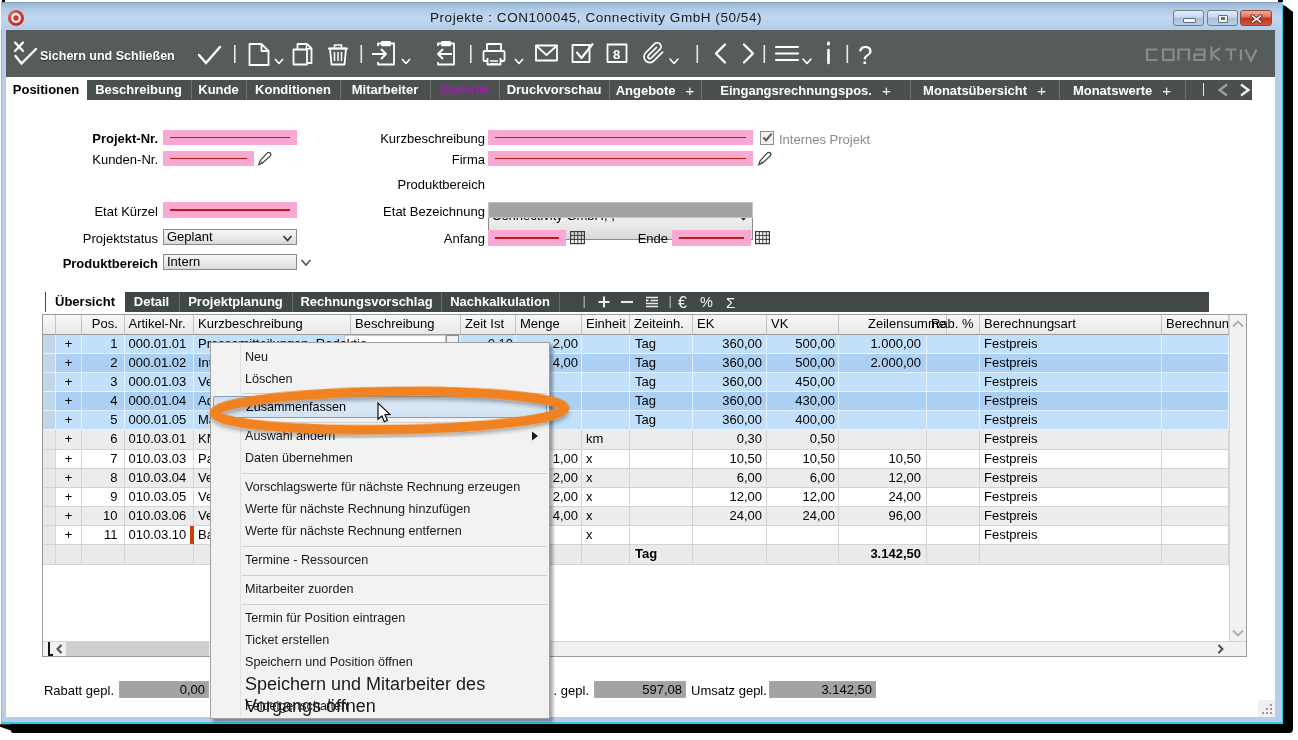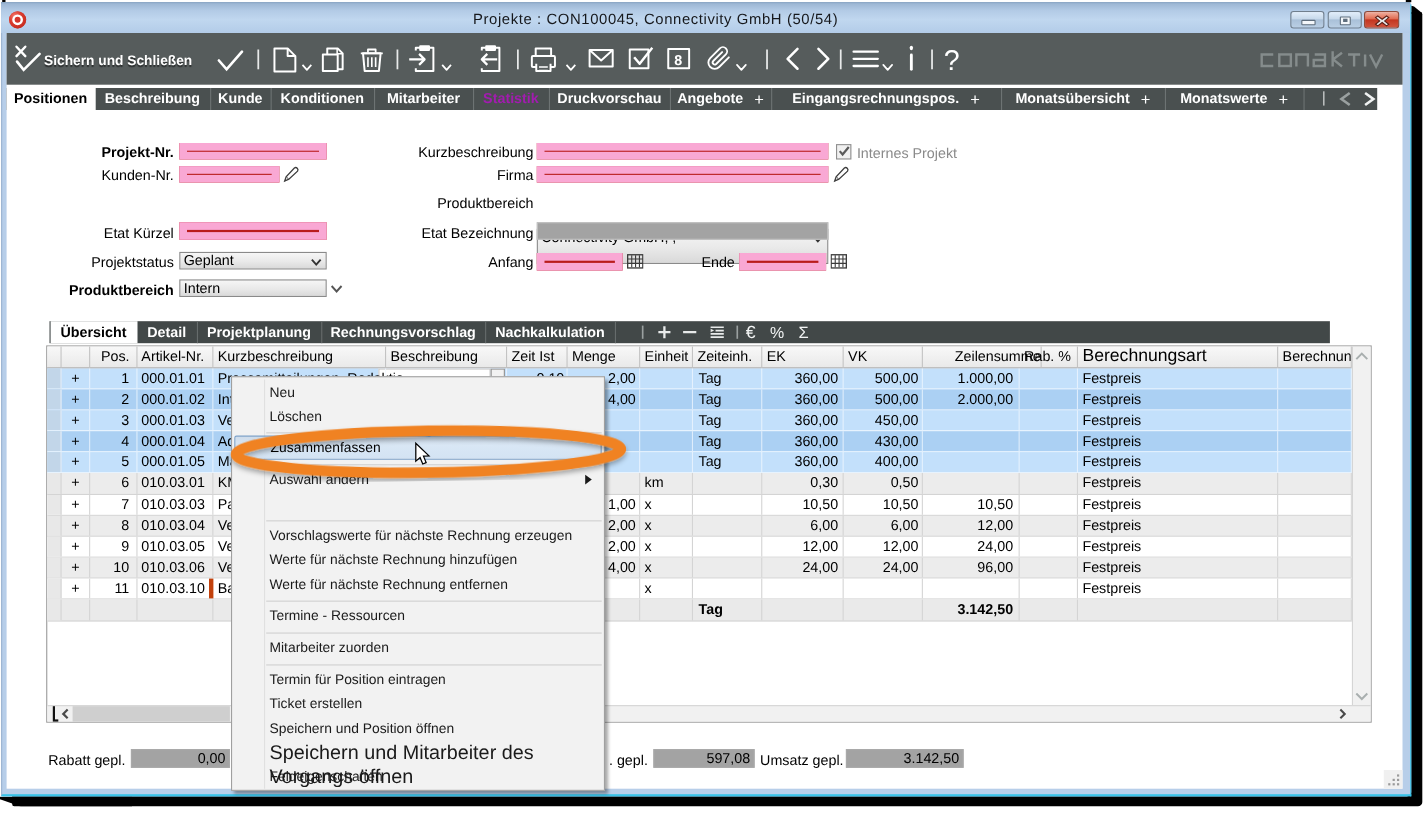--- a/index.html
+++ b/index.html
@@ -232,21 +232,21 @@
 <div class="abs" style="left:151.0px;top:0;width:157px;height:18.5px;box-sizing:border-box;border-right:1px solid #c3c3c3;font-size:13px;color:#000;text-align:left;line-height:18px;padding-left:4px;overflow:hidden;white-space:nowrap;">Kurzbeschreibung</div>
 <div class="abs" style="left:308.0px;top:0;width:110px;height:18.5px;box-sizing:border-box;border-right:1px solid #c3c3c3;font-size:13px;color:#000;text-align:left;line-height:18px;padding-left:4px;overflow:hidden;white-space:nowrap;">Beschreibung</div>
 <div class="abs" style="left:418.0px;top:0;width:55px;height:18.5px;box-sizing:border-box;border-right:1px solid #c3c3c3;font-size:13px;color:#000;text-align:left;line-height:18px;padding-left:4px;overflow:hidden;white-space:nowrap;">Zeit Ist</div>
 <div class="abs" style="left:473.0px;top:0;width:66px;height:18.5px;box-sizing:border-box;border-right:1px solid #c3c3c3;font-size:13px;color:#000;text-align:left;line-height:18px;padding-left:4px;overflow:hidden;white-space:nowrap;">Menge</div>
 <div class="abs" style="left:539.0px;top:0;width:48px;height:18.5px;box-sizing:border-box;border-right:1px solid #c3c3c3;font-size:13px;color:#000;text-align:left;line-height:18px;padding-left:4px;overflow:hidden;white-space:nowrap;">Einheit</div>
 <div class="abs" style="left:587.0px;top:0;width:63px;height:18.5px;box-sizing:border-box;border-right:1px solid #c3c3c3;font-size:13px;color:#000;text-align:left;line-height:18px;padding-left:4px;overflow:hidden;white-space:nowrap;">Zeiteinh.</div>
 <div class="abs" style="left:650.0px;top:0;width:74px;height:18.5px;box-sizing:border-box;border-right:1px solid #c3c3c3;font-size:13px;color:#000;text-align:left;line-height:18px;padding-left:4px;overflow:hidden;white-space:nowrap;">EK</div>
 <div class="abs" style="left:724.0px;top:0;width:72px;height:18.5px;box-sizing:border-box;border-right:1px solid #c3c3c3;font-size:13px;color:#000;text-align:left;line-height:18px;padding-left:4px;overflow:hidden;white-space:nowrap;">VK</div>
 <div class="abs" style="left:796.0px;top:0;width:88px;height:18.5px;box-sizing:border-box;border-right:1px solid #c3c3c3;font-size:13px;color:#000;text-align:right;line-height:18px;padding-left:4px;overflow:hidden;white-space:nowrap;margin-left:20px;">Zeilensumme</div>
 <div class="abs" style="left:884.0px;top:0;width:53px;height:18.5px;box-sizing:border-box;border-right:1px solid #c3c3c3;font-size:13px;color:#000;text-align:left;line-height:18px;padding-left:4px;overflow:hidden;white-space:nowrap;">Rab. %</div>
-<div class="abs" style="left:937.0px;top:0;width:182px;height:18.5px;box-sizing:border-box;border-right:1px solid #c3c3c3;font-size:16px;color:#000;text-align:left;line-height:18px;padding-left:4px;overflow:hidden;white-space:nowrap;">Berechnungsart</div>
+<div class="abs" style="left:937.0px;top:0;width:182px;height:18.5px;box-sizing:border-box;border-right:1px solid #c3c3c3;font-size:13px;color:#000;text-align:left;line-height:18px;padding-left:4px;overflow:hidden;white-space:nowrap;">Berechnungsart</div>
 <div class="abs" style="left:1119.0px;top:0;width:67px;height:18.5px;box-sizing:border-box;border-right:1px solid #c3c3c3;font-size:13px;color:#000;text-align:left;line-height:18px;padding-left:4px;overflow:hidden;white-space:nowrap;">Berechnung</div>
 </div>
 <div class="abs" style="left:43px;top:334.5px;width:1186.0px;height:19.17px;background:#c3e0fb;border-bottom:1px solid rgba(240,247,255,0.8);box-sizing:border-box;">
 <div class="abs" style="left:301px;top:0px;width:102px;height:18.7px;background:#fff;border:1px solid #c8c8c8;box-sizing:border-box;"></div>
 <div class="abs" style="left:0px;top:0;width:13px;height:100%;box-sizing:border-box;border-right:1px solid rgba(240,247,255,0.75);font-size:13px;line-height:18px;overflow:hidden;white-space:nowrap;background:#c2d6e9;padding-left:4px;"></div>
 <div class="abs" style="left:13px;top:0;width:26px;height:100%;box-sizing:border-box;border-right:1px solid rgba(240,247,255,0.75);font-size:13px;line-height:18px;overflow:hidden;white-space:nowrap;text-align:center;">+</div>
 <div class="abs" style="left:39px;top:0;width:42.5px;height:100%;box-sizing:border-box;border-right:1px solid rgba(240,247,255,0.75);font-size:13px;line-height:18px;overflow:hidden;white-space:nowrap;text-align:right;padding-right:6px;">1</div>
 <div class="abs" style="left:81.5px;top:0;width:69.5px;height:100%;box-sizing:border-box;border-right:1px solid rgba(240,247,255,0.75);font-size:13px;line-height:18px;overflow:hidden;white-space:nowrap;padding-left:4px;">000.01.01</div>
 <div class="abs" style="left:151.0px;top:0;width:157px;height:100%;box-sizing:border-box;border-right:1px solid rgba(240,247,255,0.75);font-size:13px;line-height:18px;white-space:nowrap;padding-left:4px;">Pressemitteilungen, Redaktio</div>
 <div class="abs" style="left:308.0px;top:0;width:110px;height:100%;box-sizing:border-box;border-right:1px solid rgba(240,247,255,0.75);font-size:13px;line-height:18px;overflow:hidden;white-space:nowrap;padding-left:4px;">
@@ -495,20 +495,21 @@
 <div class="abs" style="left:209.5px;top:341.5px;width:340px;height:377px;background:#f2f2f2;border:1px solid #a0a0a0;box-sizing:border-box;box-shadow:3px 3px 3px rgba(0,0,0,0.35);z-index:10;">
 <div class="abs" style="left:29px;top:2px;width:1px;height:372px;background:#e0e0e0;"></div>
 <div class="abs" style="left:2.5px;top:25.0px;width:334px;height:22px;box-sizing:border-box;font-size:12.6px;color:#1a1a1a;line-height:22px;padding-left:32px;">Löschen</div>
 <div class="abs" style="left:2.5px;top:3.0px;width:334px;height:22px;box-sizing:border-box;font-size:12.6px;color:#1a1a1a;line-height:22px;padding-left:32px;">Neu</div>
 <div class="abs" style="left:31px;top:50.0px;width:305px;height:1px;background:#d0d0d0;"></div>
 <div class="abs" style="left:2.5px;top:53.5px;width:334px;height:22px;box-sizing:border-box;border:1px solid #7ba0c8;border-radius:2px;background:linear-gradient(180deg,#cfdcea 0%,#d9e7f5 40%,#d3e3f3 100%);font-size:12.6px;color:#000;line-height:21px;padding-left:32px;">Zusammenfassen</div>
 <div class="abs" style="left:31px;top:79.0px;width:305px;height:1px;background:#d0d0d0;"></div>
 <div class="abs" style="left:2.5px;top:82.5px;width:334px;height:22px;box-sizing:border-box;font-size:12.6px;color:#1a1a1a;line-height:22px;padding-left:32px;">Auswahl ändern<svg width="8" height="10" viewBox="0 0 8 10" style="position:absolute;right:8px;top:6px;">
         <path d="M1 0.5 L7 5 L1 9.5 Z" fill="#1a1a1a"></path>
       </svg></div>
+<div class="abs" style="left:2.5px;top:104.5px;width:334px;height:22px;box-sizing:border-box;font-size:12.6px;color:#1a1a1a;line-height:22px;padding-left:32px;">Daten übernehmen</div>
 <div class="abs" style="left:31px;top:130.0px;width:305px;height:1px;background:#d0d0d0;"></div>
 <div class="abs" style="left:2.5px;top:133.5px;width:334px;height:22px;box-sizing:border-box;font-size:12.6px;color:#1a1a1a;line-height:22px;padding-left:32px;">Vorschlagswerte für nächste Rechnung erzeugen</div>
 <div class="abs" style="left:2.5px;top:155.5px;width:334px;height:22px;box-sizing:border-box;font-size:12.6px;color:#1a1a1a;line-height:22px;padding-left:32px;">Werte für nächste Rechnung hinzufügen</div>
 <div class="abs" style="left:2.5px;top:177.5px;width:334px;height:22px;box-sizing:border-box;font-size:12.6px;color:#1a1a1a;line-height:22px;padding-left:32px;">Werte für nächste Rechnung entfernen</div>
 <div class="abs" style="left:31px;top:203.0px;width:305px;height:1px;background:#d0d0d0;"></div>
 <div class="abs" style="left:2.5px;top:206.5px;width:334px;height:22px;box-sizing:border-box;font-size:12.6px;color:#1a1a1a;line-height:22px;padding-left:32px;">Termine - Ressourcen</div>
 <div class="abs" style="left:31px;top:232.0px;width:305px;height:1px;background:#d0d0d0;"></div>
 <div class="abs" style="left:2.5px;top:235.5px;width:334px;height:22px;box-sizing:border-box;font-size:12.6px;color:#1a1a1a;line-height:22px;padding-left:32px;">Mitarbeiter zuorden</div>
 <div class="abs" style="left:31px;top:261.0px;width:305px;height:1px;background:#d0d0d0;"></div>
 <div class="abs" style="left:2.5px;top:264.5px;width:334px;height:22px;box-sizing:border-box;font-size:12.6px;color:#1a1a1a;line-height:22px;padding-left:32px;">Termin für Position eintragen</div>

